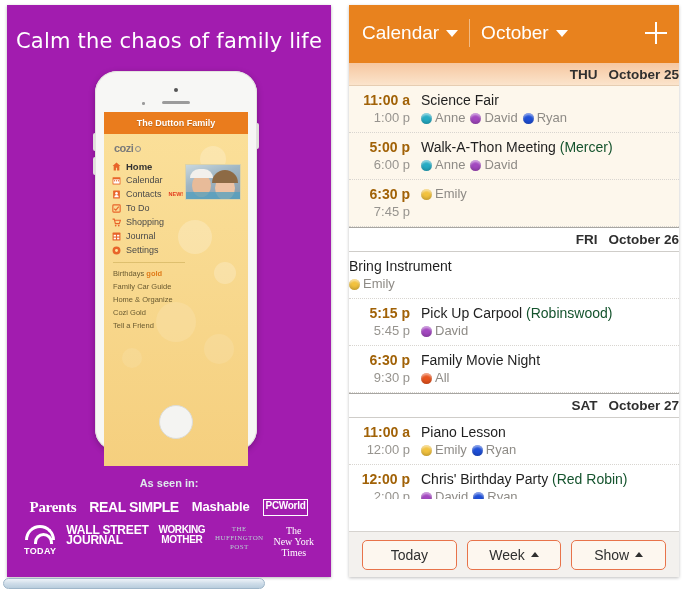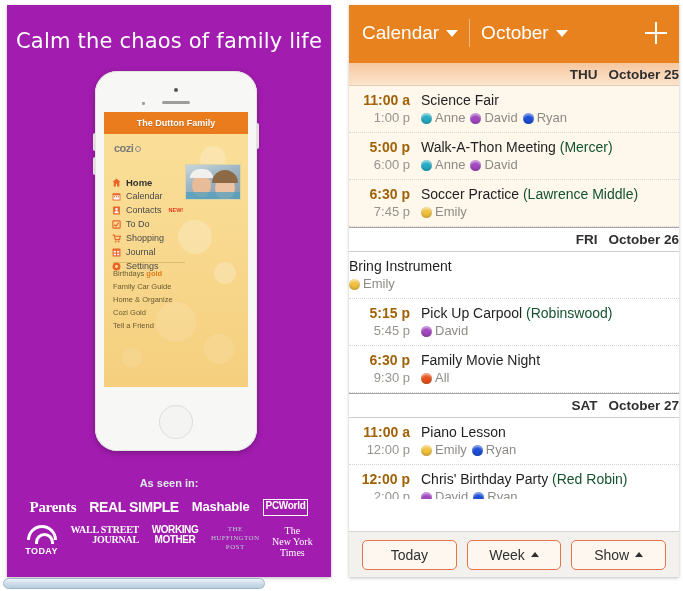--- a/index.html
+++ b/index.html
@@ -41,39 +41,39 @@
   #phone-camera {
     position: absolute; left: 50%; top: 17px; transform: translateX(-50%);
     width: 4px; height: 4px; border-radius: 50%; background: #555;
   }
   #phone-sensor {
     position: absolute; left: 47px; top: 31px;
     width: 2.5px; height: 2.5px; border-radius: 50%; background: #9b9b9b;
   }
   #phone-screen {
     position: absolute; left: 9px; top: 41px;
-    width: 144px; height: 275px;
+    width: 144px; height: 354px;
     overflow: hidden;
     background: linear-gradient(180deg,#fbe09a 0%,#f8d98f 45%,#f5cf7e 100%);
   }
   #app-titlebar {
     height: 22px; background: #ea7c1d;
     display: flex; align-items: center; justify-content: center;
     color: #fff; font-size: 9px; font-weight: bold;
     text-shadow: 0 1px 1px rgba(0,0,0,.22);
   }
   .bokeh { position: absolute; border-radius: 50%; background: rgba(255,255,255,.22); }
   #cozi-logo {
     position: absolute; left: 10px; top: 30px;
     font-size: 11px; font-weight: bold; color: #7a7a7a;
     letter-spacing: -.5px;
   }
   #cozi-blocks { position: absolute; left: 31px; top: 26px; }
   #cozi-o { position:absolute; left: 31px; top: 34px; width:6px;height:6px;border-radius:50%;border:1.5px solid #8c8c8c; }
-  #phone-menu { position: absolute; left: 8px; top: 47px; width: 80px; margin-top: 16px; }
+  #phone-menu { position: absolute; left: 8px; top: 47px; width: 80px; }
   .menu-row {
     display: flex; align-items: center; gap: 5px;
     height: 14px; font-size: 9px; color: #4a4a4a;
   }
   .menu-row.active { font-weight: bold; color: #333; font-size: 9.5px; }
   .m-ico { width: 9px; height: 9px; flex: 0 0 9px; position: relative; }
   .new-tag { color: #e23b1e; font-size: 5.5px; font-weight: bold; margin-left: 2px; vertical-align: 2px; }
   #phone-photo {
     position: absolute; right: 7px; top: 52px;
     width: 56px; height: 36px;
@@ -111,21 +111,21 @@
     padding: 0 12px; color: #ffffff;
   }
   .logo-parents { font-family: "Liberation Serif", serif; font-size: 15px; font-weight: bold; letter-spacing: -.3px; }
   .logo-realsimple { font-size: 14px; font-weight: bold; letter-spacing: -.4px; }
   .logo-mashable { font-size: 13px; font-weight: bold; letter-spacing: -.2px; }
   .logo-pcworld { font-size: 10px; font-weight: bold; border: 1.5px solid #fff; padding: 0 2px; letter-spacing: -.3px; }
   .logo-today { text-align: center; line-height: 1; }
   .logo-today .arc { display:block; width:30px;height:15px;border:3.5px solid #fff;border-bottom:none;border-radius:30px 30px 0 0;margin:0 auto 1px; position:relative;}
   .logo-today .arc:after{content:"";position:absolute;left:5.5px;top:5px;width:13px;height:8px;border:3px solid #fff;border-bottom:none;border-radius:16px 16px 0 0;}
   .logo-today .tw { font-size: 9px; font-weight: bold; letter-spacing: .4px; }
-  .logo-wsj { font-family: Liberation Serif, serif; font-size: 10px; font-weight: bold; text-align:right; line-height: 10px; letter-spacing:-.2px;}
+  .logo-wsj { font-family: Liberation Sans, sans-serif; font-size: 12px; font-weight: bold; text-align:left; line-height: 10px; letter-spacing:-.2px;}
   .logo-workingmother { font-size: 10px; font-weight: bold; text-align: center; line-height: 10px; letter-spacing: -.4px; }
   .logo-huffpost { font-family: "Liberation Serif", serif; font-size: 7px; text-align:center; line-height: 9px; color:#b7cdd0; letter-spacing:.4px;}
   .logo-nyt { font-family: "Liberation Serif", serif; font-size: 10px; text-align: center; line-height: 11px; }
 
   
   #cal-panel {
     position: absolute; left: 349px; top: 5px;
     width: 330px; height: 572px;
     background: #ffffff;
     box-shadow: 0 1px 3px rgba(0,0,0,.25);
@@ -447,21 +447,20 @@
               </span>
             </div>
           </div>
         </div>
         <div class="event-row shaded">
           <div class="times">
             <div class="t-start">6:30 p</div>
             <div class="t-end">7:45 p</div>
           </div>
           <div class="body">
-            <div class="ev-title">Soccer Practice<span class="loc"> (Lawrence Middle)</span></div>
             <div class="ev-people">
               <span class="person">
                 <span class="dot" style="background: rgb(242, 194, 62);"></span>
                 <span>Emily</span>
               </span>
             </div>
           </div>
         </div>
         <div class="day-header">
           <span class="dow">FRI</span>

